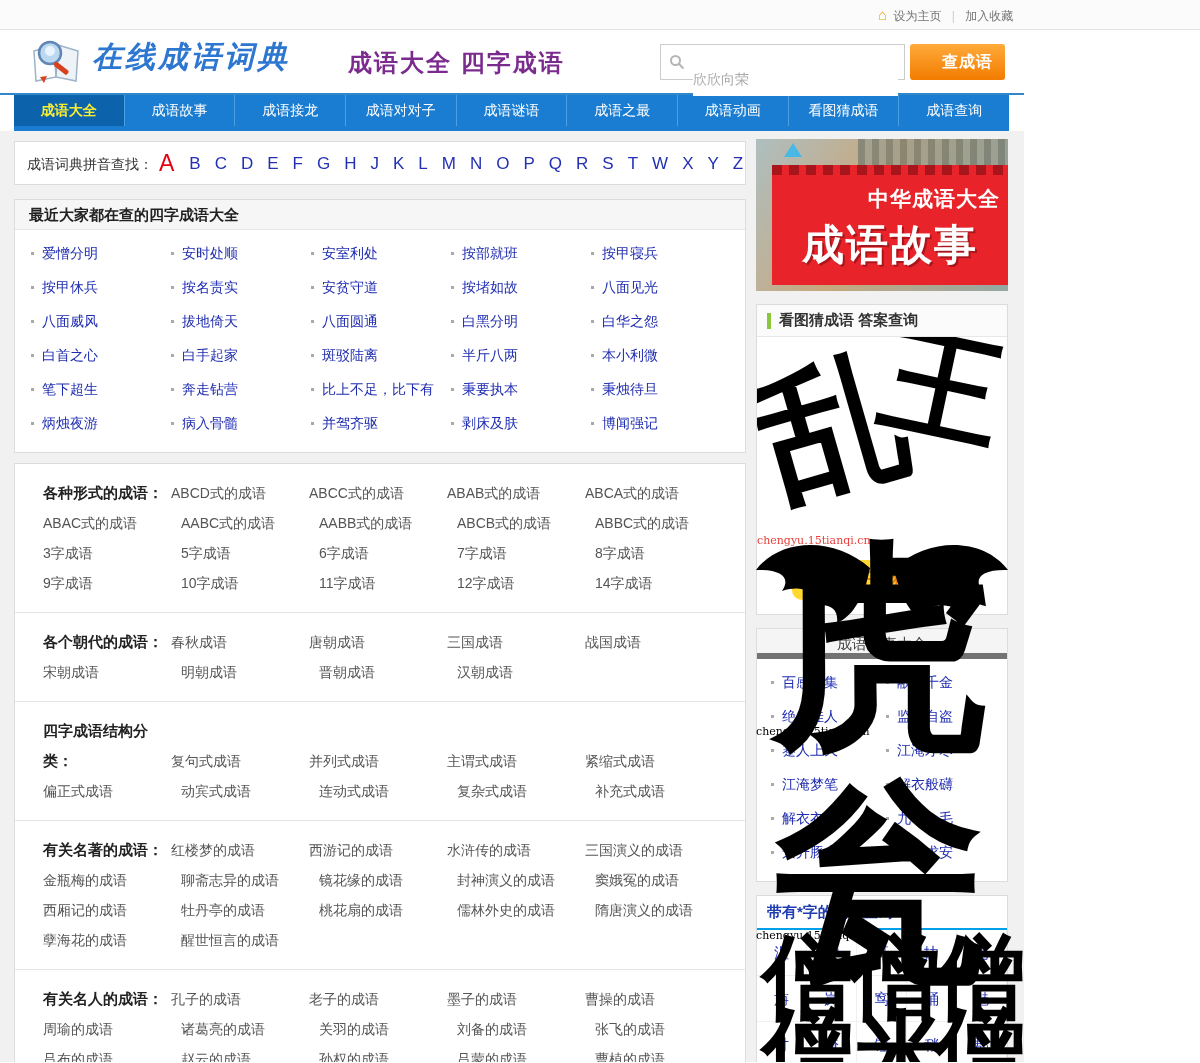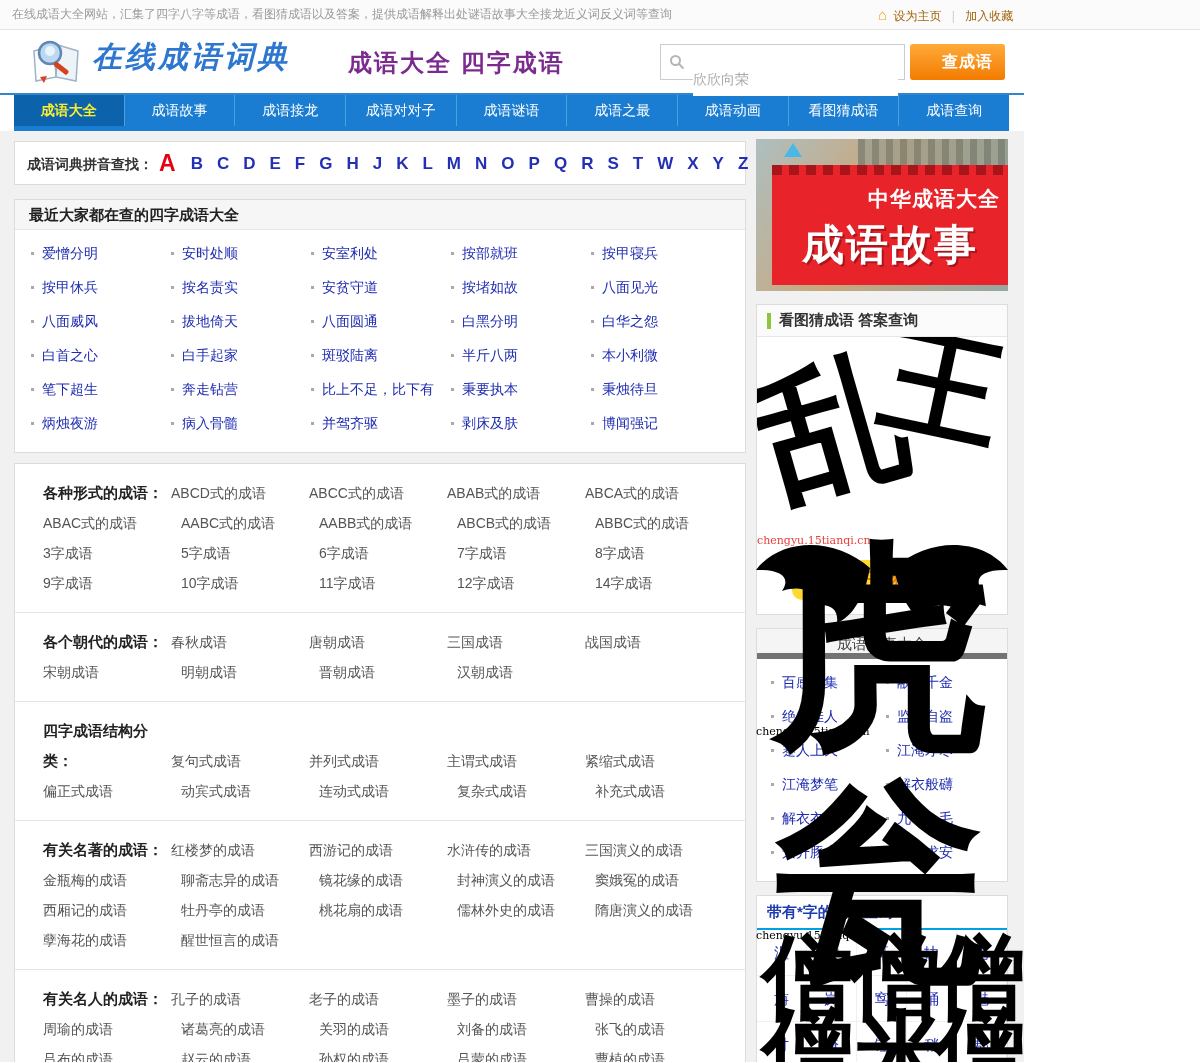--- a/index.html
+++ b/index.html
@@ -6,21 +6,21 @@
   html,body { width:1200px; height:1063px; overflow:hidden; background:#fff;
               font-family:"Liberation Sans","DejaVu Sans",sans-serif; }
   a { text-decoration:none; cursor:pointer; }
 
   
   .topbar { position:relative; height:30px; background:#fbfbfb; border-bottom:1px solid #e4e4e4;
             font-size:12px; color:#999; line-height:29px; }
   .topbar .tagline { padding-left:12px; }
   .topbar-right { position:absolute; left:878px; top:0; color:#666; }
   .topbar-right .home-ic { color:#f0a30a; font-size:15px; margin-right:3px; }
-  .topbar-right a { color:#a16207; }
+  .topbar-right a { color:#737373; }
   .topbar-right .sep { color:#ccc; margin:0 7px; }
 
   
   .header { position:relative; width:1024px; height:65px; background:#fff; border-bottom:2px solid #3087cb; }
   .logo { position:absolute; left:28px; top:7px; display:flex; align-items:flex-start; }
   .logo-text { font-family:"DejaVu Serif","Liberation Serif",serif; font-style:italic; font-weight:bold;
                font-size:30px; color:#2e77d0; letter-spacing:3px; margin-left:6px; }
   .site-title { position:absolute; left:348px; top:17px; font-size:24px; font-weight:bold; color:#7b2a8e; letter-spacing:2px; }
   .searchbox { position:absolute; left:660px; top:14px; width:245px; height:36px; border:1px solid #ccc;
                background:#fff; }
@@ -38,21 +38,21 @@
               border-left:1px solid #4aa0e0; }
   .nav .tab:first-child { border-left:none; }
   .nav .tab.active { background:#0c63ab; color:#f8ed31; font-weight:bold; }
 
   
   .content { position:relative; width:1024px; height:931px; background:#f1f1f1; overflow:hidden; }
   .panel { background:#fff; border:1px solid #dcdcdc; }
 
   .leftcol { position:absolute; left:14px; top:10px; width:732px; }
 
-  .pinyin { height:44px; line-height:42px; padding-left:12px; font-size:14px; color:#333; margin-bottom:14px; white-space:nowrap;font-weight:bold; }
+  .pinyin { height:44px; line-height:42px; padding-left:12px; font-size:14px; color:#333; margin-bottom:14px; white-space:nowrap; }
   .letter-a { color:#e60012; font-size:23px; margin:0 8px 0 6px; vertical-align:-2px; }
   .letter { color:#2330b4; font-size:17px; margin:0 7px; }
 
   .recent { margin-bottom:10px; }
   .recent-header { height:30px; line-height:30px; background:#f6f6f6; border-bottom:1px solid #e8e8e8;
                    font-weight:bold; font-size:15px; color:#222; padding-left:14px; }
   .recent-grid { padding:8px 0 10px 14px; }
   .cell { display:inline-block; width:140px; height:30px; line-height:30px; font-size:14px; white-space:nowrap; overflow:hidden; }
   .bullet { display:inline-block; width:3px; height:3px; background:#a9a9a9; margin:0 8px 3px 2px; }
   .blue-link { color:#1f2cb0; }
@@ -109,21 +109,20 @@
   .ov-tiger .wings { position:absolute; left:0; top:6px; }
   .ov-tiger .big { position:relative; font-size:222px; font-weight:bold; line-height:1; }
   .ov-jar  { left:758px; top:645px; width:248px; text-align:center; font-size:212px; font-weight:bold; line-height:1; }
   .ov-monk { font-size:92px; font-weight:bold; line-height:1; }
   .ov-wm { z-index:7; left:756px; width:252px; }
 </style>
 </head>
 <body>
 
 <div class="topbar">
-  <span class="tagline">在线成语大全网站，汇集了四字八字等成语，看图猜成语以及答案，提供成语解释出处谜语故事大全接龙近义词反义词等查询</span>
   <span class="topbar-right">
     <span class="home-ic">⌂</span>
     <a>设为主页</a>
     <span class="sep">|</span>
     <a>加入收藏</a>
   </span>
 </div>
 
 <div class="header">
   <div class="logo">

